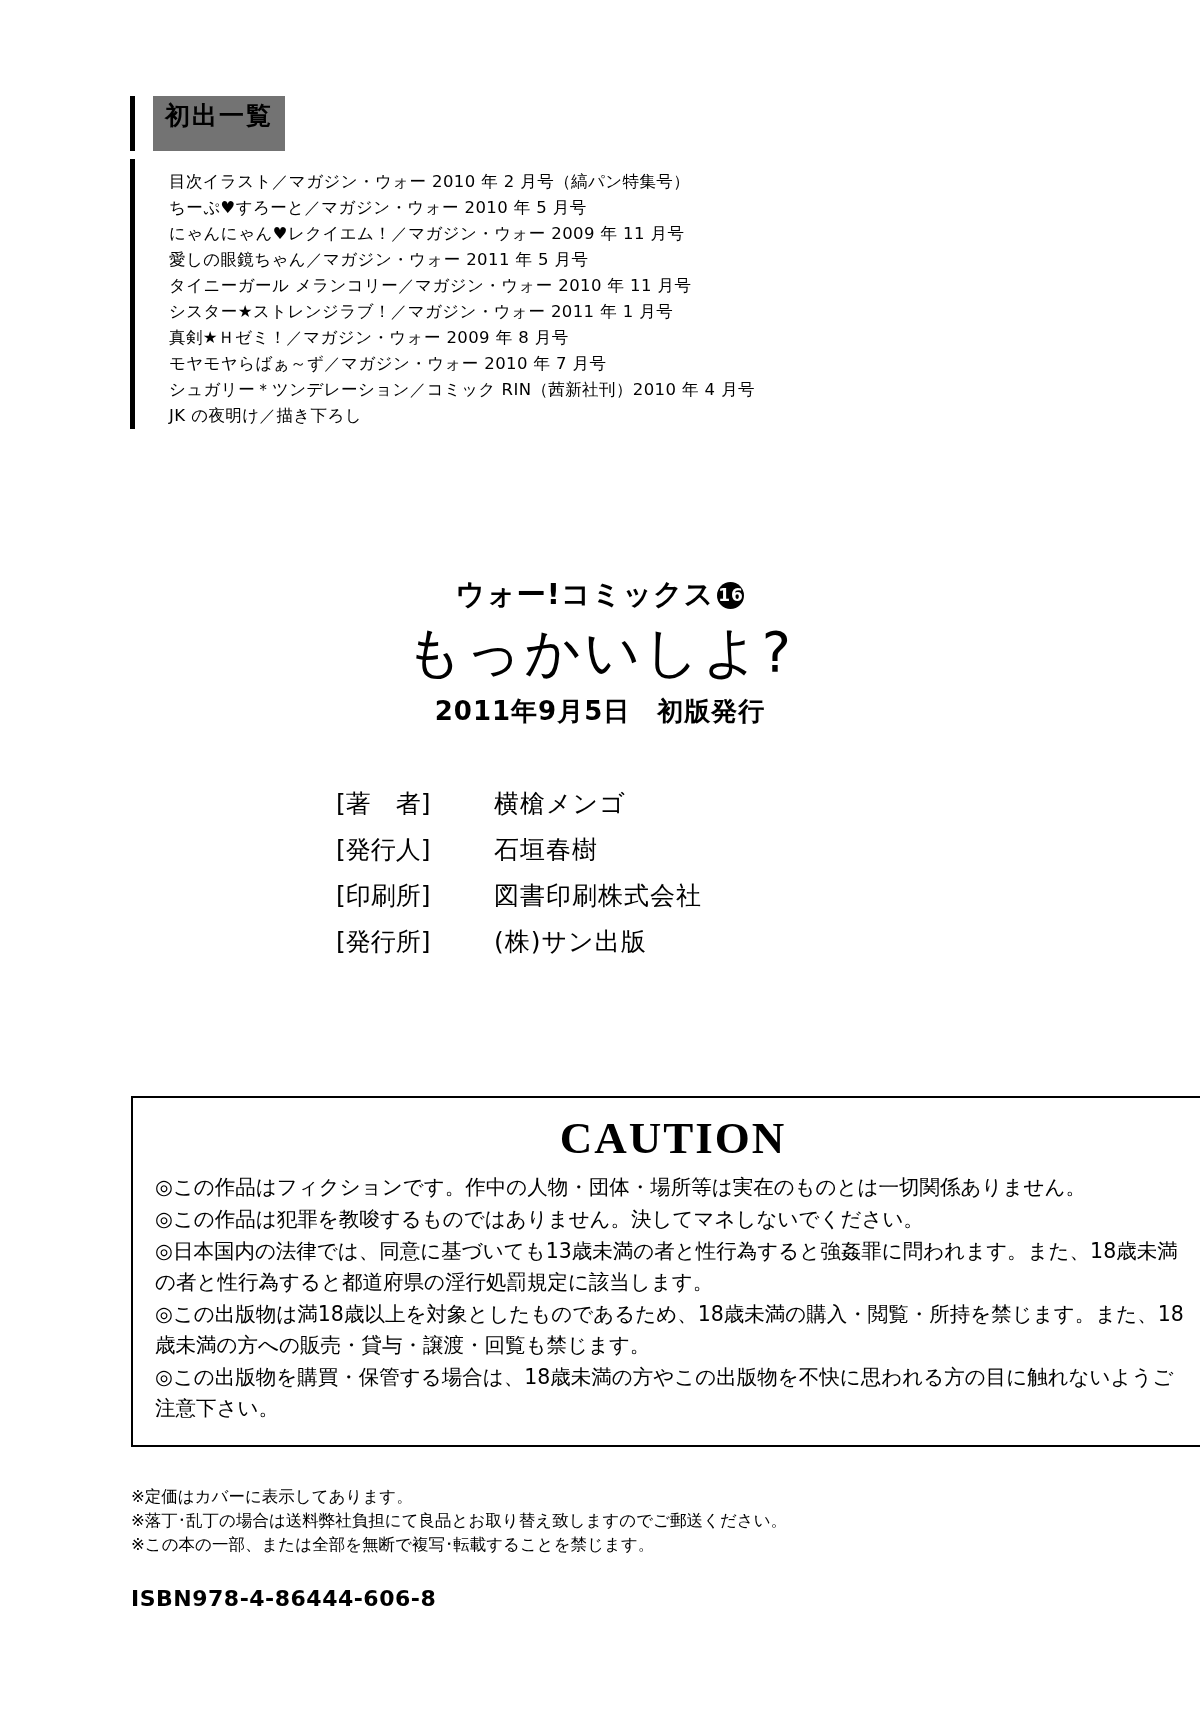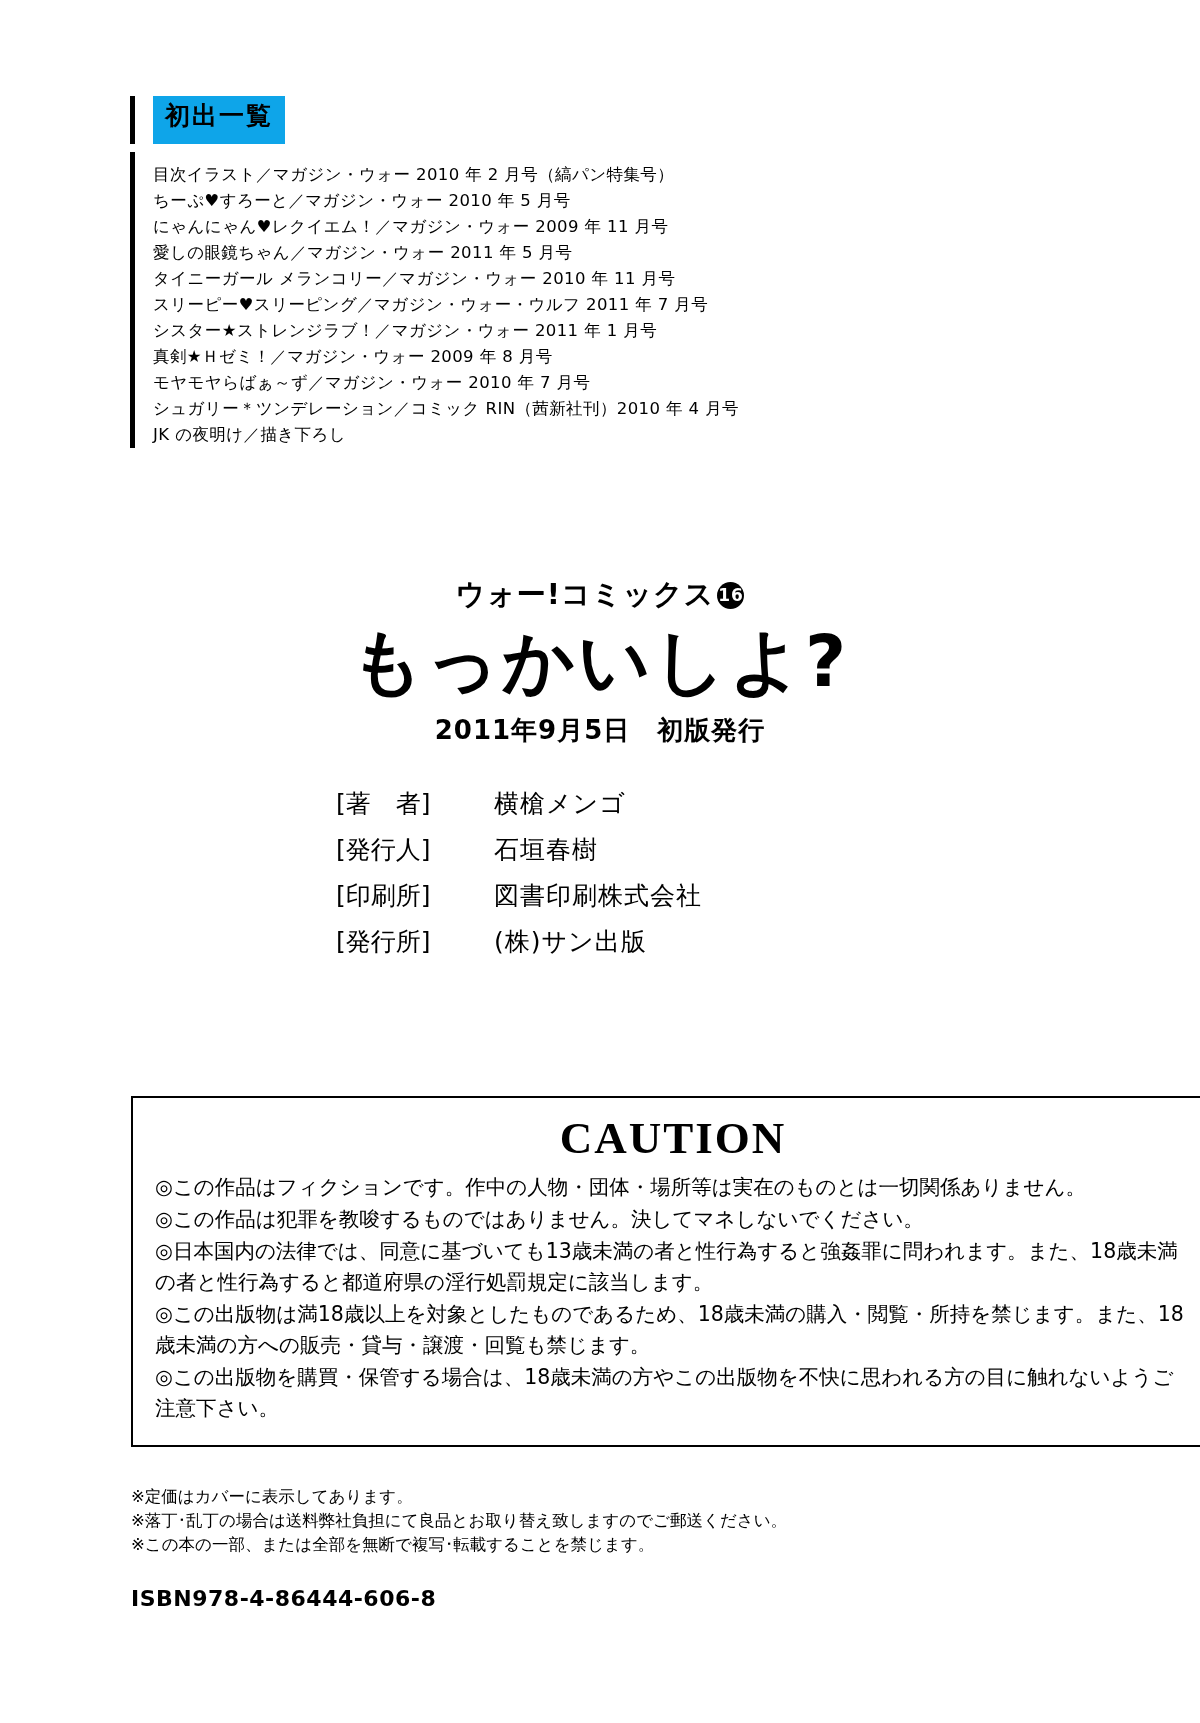--- a/index.html
+++ b/index.html
@@ -18,31 +18,31 @@
 
   
   .firstlist {
     position: absolute;
     left: 130px;
     top: 96px;
     width: 780px;
   }
   .firstlist-head {
     display: inline-block;
-    background: #0ea5e9;
+    background: #737373;
     font-size: 25px;
     letter-spacing: 2px;
-    padding: 3px 12px 12px 12px;
+    padding: 3px 12px 19px 12px;
     font-family: "DejaVu Sans", sans-serif;
     font-weight: 600;
   }
   .firstlist-body {
     border-left: 5px solid #000;
     margin-top: 8px;
-    padding: 10px 0 0 18px;
+    padding: 10px 0 0 34px;
   }
   .firstlist-body .row {
     font-size: 16.5px;
     line-height: 26px;
     letter-spacing: 0.4px;
     font-family: "DejaVu Sans", sans-serif;
     white-space: nowrap;
   }
   .firstlist-head-wrap {
     position: relative;
@@ -72,22 +72,22 @@
     border-radius: 50%;
     background: #000;
     color: #fff;
     font-size: 17px;
     text-align: center;
     vertical-align: 3px;
     margin-left: 3px;
     font-weight: bold;
   }
   .book-title {
-    font-size: 71px;
-    font-weight: bold;
+    font-size: 55px;
+    font-weight: normal;
     letter-spacing: 3px;
     margin-top: 6px;
     font-family: "DejaVu Sans", sans-serif;
     line-height: 1.15;
   }
   .pubdate {
     font-size: 26px;
     font-weight: bold;
     margin-top: 10px;
     letter-spacing: 1px;
@@ -182,21 +182,20 @@
 <section class="firstlist">
   <div class="firstlist-head-wrap">
     <span class="firstlist-head">初出一覧</span>
   </div>
   <div class="firstlist-body">
     <div class="row">目次イラスト／マガジン・ウォー 2010 年 2 月号（縞パン特集号）</div>
     <div class="row">ちーぷ♥すろーと／マガジン・ウォー 2010 年 5 月号</div>
     <div class="row">にゃんにゃん♥レクイエム！／マガジン・ウォー 2009 年 11 月号</div>
     <div class="row">愛しの眼鏡ちゃん／マガジン・ウォー 2011 年 5 月号</div>
     <div class="row">タイニーガール メランコリー／マガジン・ウォー 2010 年 11 月号</div>
-    <div class="row">スリーピー♥スリーピング／マガジン・ウォー・ウルフ 2011 年 7 月号</div>
     <div class="row">シスター★ストレンジラブ！／マガジン・ウォー 2011 年 1 月号</div>
     <div class="row">真剣★Ｈゼミ！／マガジン・ウォー 2009 年 8 月号</div>
     <div class="row">モヤモヤらばぁ～ず／マガジン・ウォー 2010 年 7 月号</div>
     <div class="row">シュガリー＊ツンデレーション／コミック RIN（茜新社刊）2010 年 4 月号</div>
     <div class="row">JK の夜明け／描き下ろし</div>
   </div>
 </section>
 
 <section class="colophon">
   <div class="series-line">

